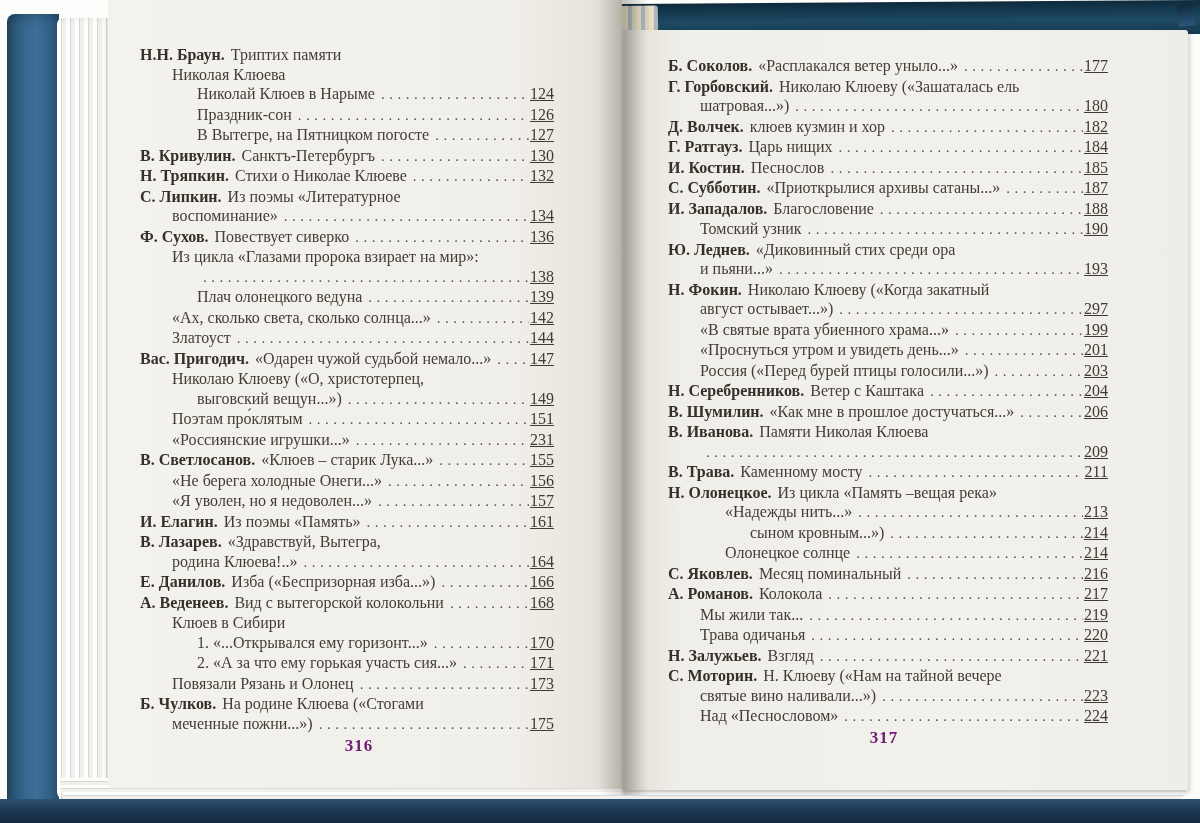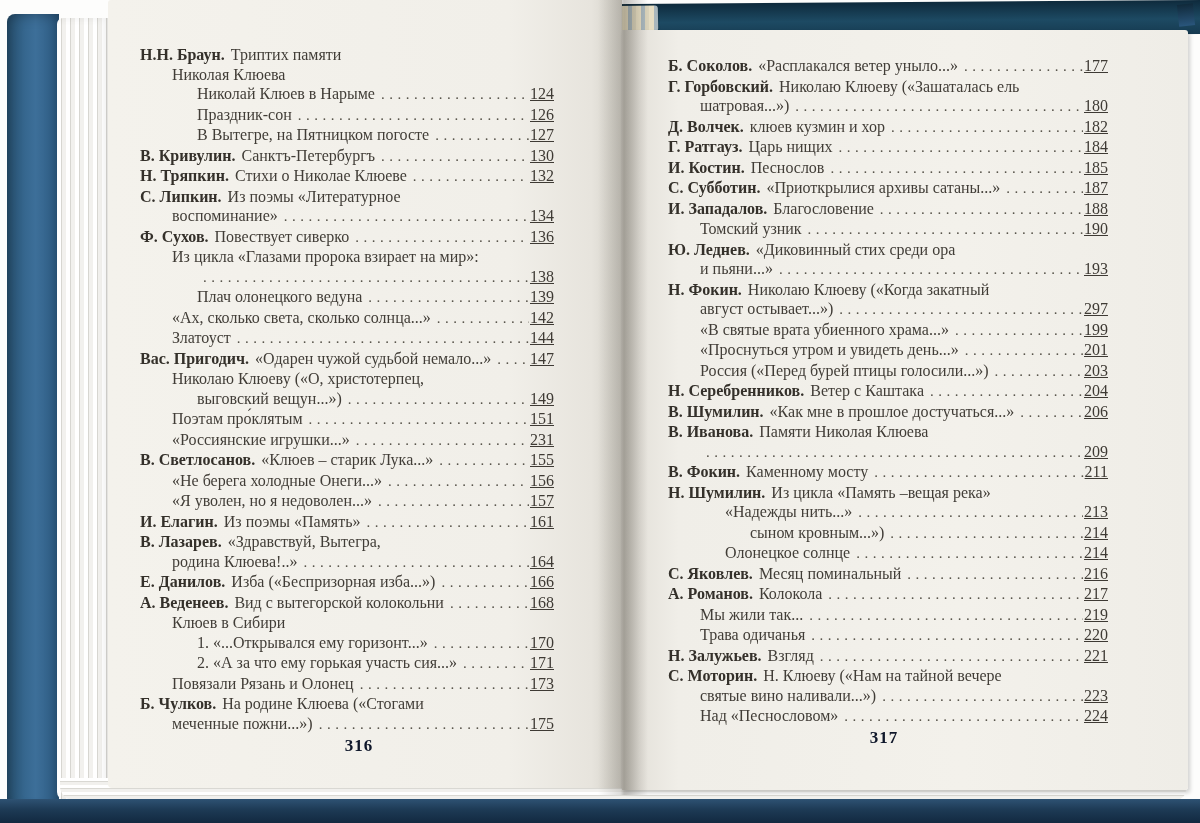--- a/index.html
+++ b/index.html
@@ -78,21 +78,21 @@
     flex:1 1 auto;min-width:10px;overflow:hidden;
     letter-spacing:4.5px;color:#565249;font-size:15px;
     margin:0 1px 0 6px;
   }
   .toc-row .pnum{color:#3e3a34;text-decoration:underline;}
   .indent-0{padding-left:0;}
   .indent-1{padding-left:32px;}
   .indent-2{padding-left:57px;}
   .indent-3{padding-left:82px;}
   .folio{
-    width:414px;text-align:center;font-weight:700;color:#0f172a;
+    width:414px;text-align:center;font-weight:700;color:#701a75;
     font-size:17px;letter-spacing:1px;
   }
   .folio-left{left:152px;top:736px;}
   .folio-right{left:664px;top:728px;width:440px;}
 </style>
 </head>
 <body>
 
 <div class="abs cover-left"></div>
 <div class="abs cover-top"></div>
@@ -374,27 +374,27 @@
     </div>
     <div class="toc-row indent-0">
       <span class="author">В. Иванова.</span>
       <span class="title">Памяти Николая Клюева</span>
     </div>
     <div class="toc-row indent-1">
       <span class="leader">..........................................................................................</span>
       <span class="pnum">209</span>
     </div>
     <div class="toc-row indent-0">
-      <span class="author">В. Фокин.</span>
+      <span class="author">В. Трава.</span>
       <span class="title">Каменному мосту</span>
       <span class="leader">..........................................................................................</span>
       <span class="pnum">211</span>
     </div>
     <div class="toc-row indent-0">
-      <span class="author">Н. Шумилин.</span>
+      <span class="author">Н. Олонецкое.</span>
       <span class="title">Из цикла «Память –вещая река»</span>
     </div>
     <div class="toc-row indent-2">
       <span class="title">«Надежды нить...»</span>
       <span class="leader">..........................................................................................</span>
       <span class="pnum">213</span>
     </div>
     <div class="toc-row indent-3">
       <span class="title">сыном кровным...»)</span>
       <span class="leader">..........................................................................................</span>

